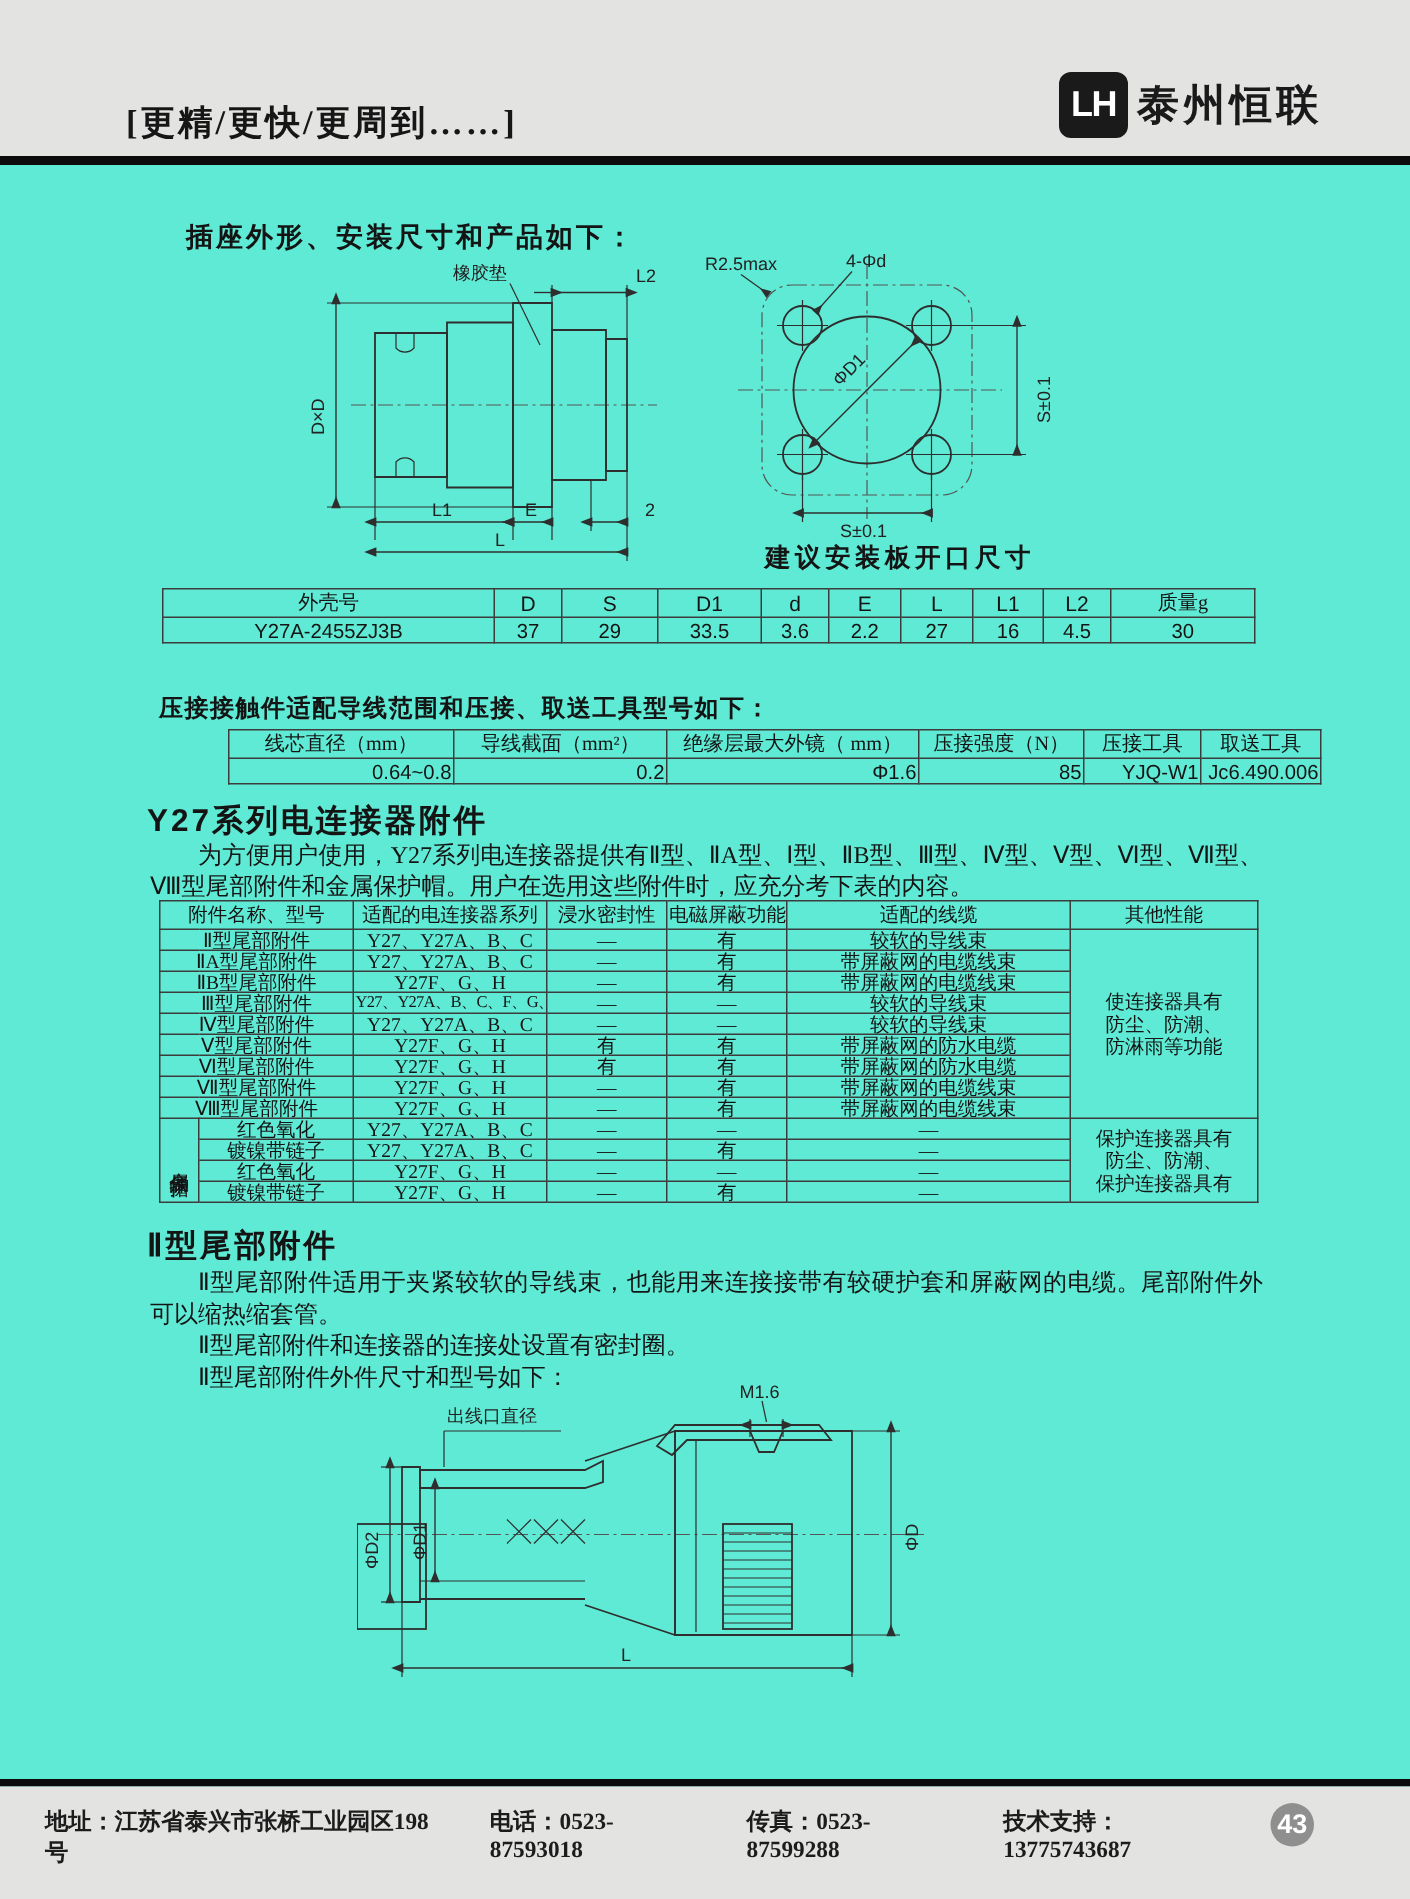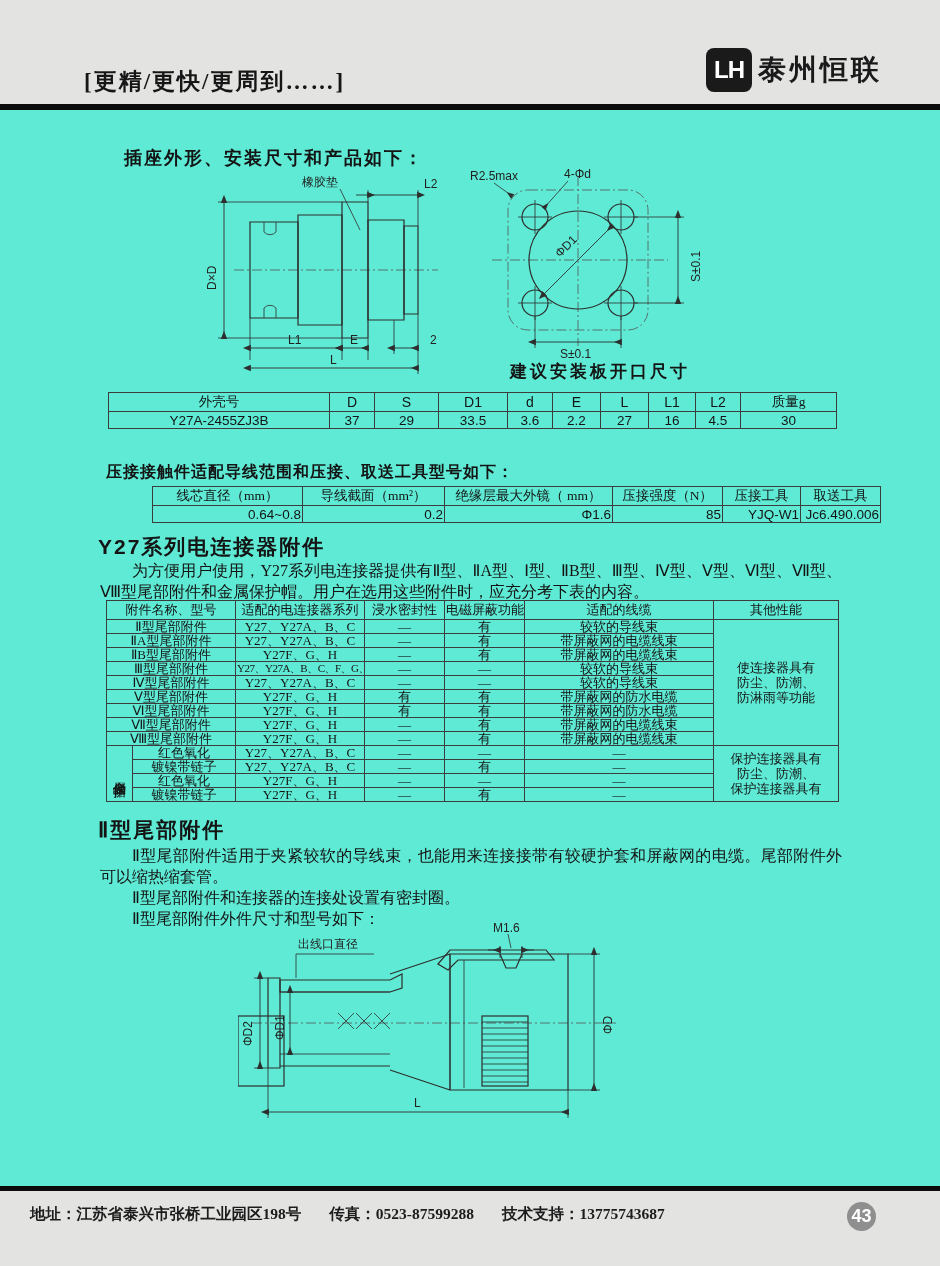--- a/index.html
+++ b/index.html
@@ -433,18 +433,19 @@
     <line class="thin" x1="30" y1="150" x2="30" y2="200"></line>
     <line class="thin" x1="330" y1="172" x2="330" y2="200"></line>
     <line class="dim" x1="30" y1="194" x2="330" y2="194" marker-start="url(#a3)" marker-end="url(#a3)"></line>
     <text x="176" y="189">L</text>
   </svg>
 
   <div class="ftr-rule"></div>
   <div class="ftr-band"></div>
   <div class="ftr-text">
     <span>地址：江苏省泰兴市张桥工业园区198号</span>
+    <span>电话：0523-87593018</span>
     <span>传真：0523-87599288</span>
     <span>技术支持：13775743687</span>
   </div>
   <div class="page-circle">43</div>
 
 </div>
 
 </body></html>

